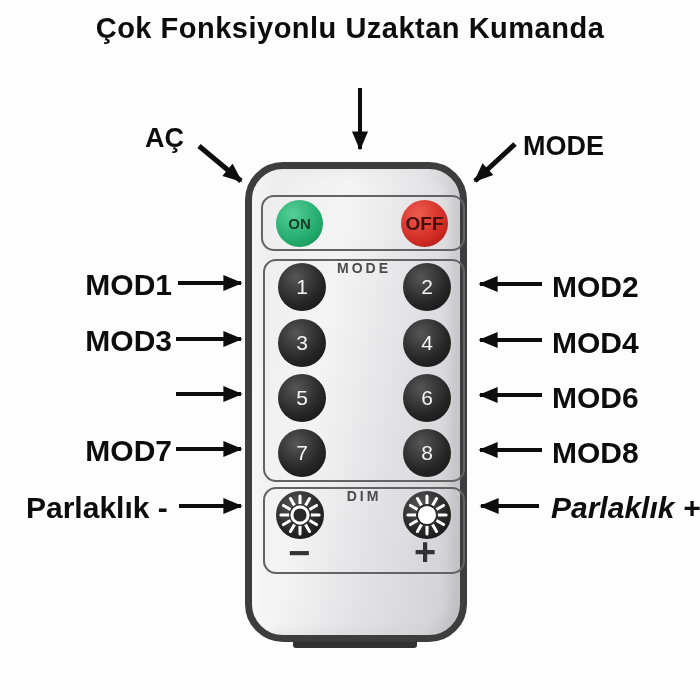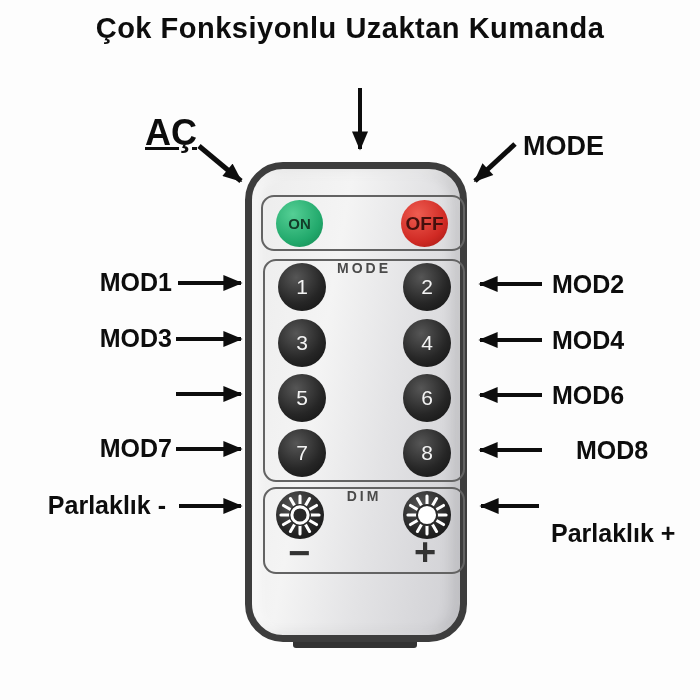--- a/index.html
+++ b/index.html
@@ -2,27 +2,27 @@
 <html><head>
 <meta charset="utf-8">
 <style>
   html,body{margin:0;padding:0;width:700px;height:700px;background:#fdfdfd;overflow:hidden;
     font-family:"Liberation Sans","DejaVu Sans",sans-serif;color:#0d0d0d;}
   .stage{position:relative;width:700px;height:700px;}
   .title{position:absolute;left:0;top:12px;width:700px;text-align:center;
     font-size:29px;font-weight:800;letter-spacing:0.5px;}
   .subtitle{position:absolute;left:0;top:62px;width:700px;text-align:center;
     font-size:26px;font-weight:800;}
-  .callout{position:absolute;font-weight:800;font-size:25px;white-space:nowrap;}
-  .co-ac{left:145px;top:112px;font-size:36px;text-decoration:underline;}
+  .callout{position:absolute;font-weight:800;font-size:30px;white-space:nowrap;}
+  .co-ac{left:145px;top:123px;font-size:27px;}
   .co-kapat{left:523px;top:131px;font-size:27px;}
   .co-left{left:55px;width:117px;text-align:right;}
   .co-right{left:552px;text-align:left;}
   .co-pard{left:26px;width:140px;text-align:right;top:491px;}
-  .co-paru{left:551px;top:519px;}
+  .co-paru{left:551px;top:491px;font-style:italic;}
   svg.arrows{position:absolute;left:0;top:0;z-index:5;}
 
   .remote{position:absolute;left:245px;top:162px;width:222px;height:480px;box-sizing:border-box;
     border:7px solid #3d3d3d;border-radius:38px;
     background:linear-gradient(100deg,#ececec 0%,#f4f4f4 35%,#e3e3e5 62%,#cfcfd3 100%);
     box-shadow:inset -8px 0 14px rgba(0,0,0,0.10), inset 6px 2px 12px rgba(255,255,255,0.65);text-decoration:underline;}
   .seam{position:absolute;left:293px;top:642px;width:124px;height:6px;background:#333;
     border-radius:0 0 3px 3px;z-index:1;}
   .panel{position:absolute;box-sizing:border-box;border:2px solid #636363;border-radius:13px;}
   .panel-power{left:9px;top:26px;width:204px;height:56px;}
@@ -59,21 +59,21 @@
   <div class="callout co-ac">AÇ</div>
   <div class="callout co-kapat">MODE</div>
 
   <div class="callout co-left" style="top:268px;">MOD1</div>
   <div class="callout co-left" style="top:324px;">MOD3</div>
   <div class="callout co-left" style="top:434px;">MOD7</div>
 
   <div class="callout co-right" style="top:270px;">MOD2</div>
   <div class="callout co-right" style="top:326px;">MOD4</div>
   <div class="callout co-right" style="top:381px;">MOD6</div>
-  <div class="callout co-right" style="top:436px;margin-left:24px;">MOD8</div>
+  <div class="callout co-right" style="top:436px;">MOD8</div>
 
   <div class="callout co-pard">Parlaklık -</div>
   <div class="callout co-paru">Parlaklık +</div>
 
   <svg class="arrows" width="700" height="700">
     <defs>
       <marker id="ah" viewBox="0 0 12 10" markerWidth="20" markerHeight="16" refX="11" refY="5" orient="auto" markerUnits="userSpaceOnUse">
         <path d="M0,0 L12,5 L0,10 Z" fill="#0d0d0d"></path>
       </marker>
     </defs>

